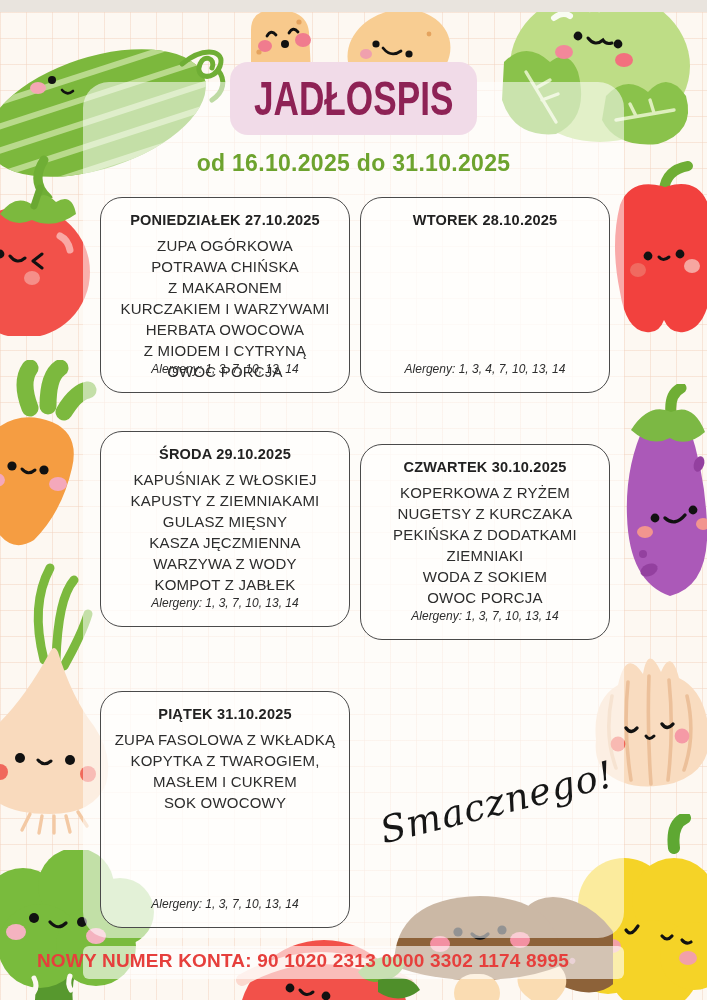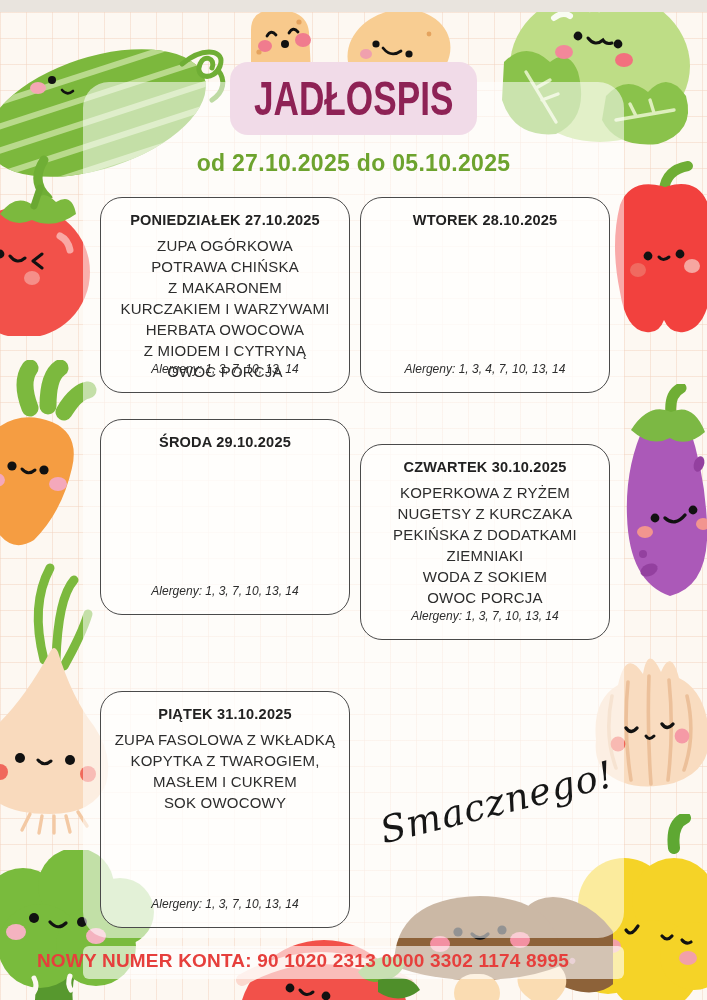--- a/index.html
+++ b/index.html
@@ -24,21 +24,21 @@
   .banner h1{margin:0;font-size:44px;font-weight:800;color:#8E2255;letter-spacing:0px;transform:scaleX(.8) scaleY(1.08);white-space:nowrap;}
   .daterange{left:0;top:138px;width:707px;text-align:center;z-index:4;
     font-size:23px;font-weight:800;color:#6DA32E;letter-spacing:.3px;}
   
   .card{width:250px;height:196px;border:1.5px solid #4a4a4a;border-radius:22px;z-index:4;
     background:rgba(255,255,255,.55);box-sizing:border-box;padding:13px 6px 0 6px;text-align:center;color:#222;}
   .card-title{font-size:15px;font-weight:800;letter-spacing:.2px;transform:scaleX(.97);white-space:nowrap;}
   .card-items{margin-top:7px;font-size:15px;line-height:21px;letter-spacing:.2px;white-space:pre-line;color:#2d2d2d;}
   .card-allergens{position:absolute;left:0;right:0;bottom:16px;font-style:italic;font-size:12px;color:#2d2d2d;}
   .c1{left:100px;top:185px;} .c2{left:360px;top:185px;}
-  .c3{left:100px;top:407px;} .c4{left:360px;top:432px;}
+  .c3{left:100px;top:419px;} .c4{left:360px;top:432px;}
   .c5{left:100px;top:679px;height:237px;}
   
   .smacznego{left:372px;top:735px;width:250px;height:110px;z-index:4;display:flex;align-items:center;justify-content:center;
     transform:rotate(-14deg);font-family:"DejaVu Serif", serif;font-style:italic;font-size:37px;color:#161616;letter-spacing:1px;}
   
   .footer-text{left:0;top:938px;width:606px;text-align:center;z-index:5;
     font-size:19px;font-weight:800;color:#E63F3C;letter-spacing:.2px;white-space:nowrap;}
   .veg{z-index:1;}
 </style>
 </head>
@@ -228,39 +228,45 @@
     <path d="M72 60 q6 8 13 2" stroke="#111" stroke-width="3" fill="none" stroke-linecap="round"></path>
     <ellipse cx="80" cy="78" rx="10" ry="6" fill="#fff" transform="rotate(-12 80 78)"></ellipse>
   </svg>
 
   <div class="abs panel"></div>
   <div class="abs strip"></div>
 
   <div class="abs banner">
     <h1>JADŁOSPIS</h1>
   </div>
-  <div class="abs daterange">od 27.10.2025 do 05.10.2025</div>
+  <div class="abs daterange">od 16.10.2025 do 31.10.2025</div>
 
   <div class="abs card c1">
     <div class="card-title">PONIEDZIAŁEK 27.10.2025</div>
     <div class="card-items">ZUPA OGÓRKOWA
 POTRAWA CHIŃSKA
 Z MAKARONEM
 KURCZAKIEM I WARZYWAMI
 HERBATA OWOCOWA
 Z MIODEM I CYTRYNĄ
 OWOC PORCJA</div>
     <div class="card-allergens">Alergeny: 1, 3, 7, 10, 13, 14</div>
   </div>
   <div class="abs card c2">
     <div class="card-title">WTOREK 28.10.2025</div>
     <div class="card-allergens">Alergeny: 1, 3, 4, 7, 10, 13, 14</div>
   </div>
   <div class="abs card c3">
     <div class="card-title">ŚRODA 29.10.2025</div>
+    <div class="card-items">KAPUŚNIAK Z WŁOSKIEJ
+KAPUSTY Z ZIEMNIAKAMI
+GULASZ MIĘSNY
+KASZA JĘCZMIENNA
+WARZYWA Z WODY
+KOMPOT Z JABŁEK</div>
     <div class="card-allergens">Alergeny: 1, 3, 7, 10, 13, 14</div>
   </div>
   <div class="abs card c4">
     <div class="card-title">CZWARTEK 30.10.2025</div>
     <div class="card-items">KOPERKOWA Z RYŻEM
 NUGETSY Z KURCZAKA
 PEKIŃSKA Z DODATKAMI
 ZIEMNIAKI
 WODA Z SOKIEM
 OWOC PORCJA</div>

